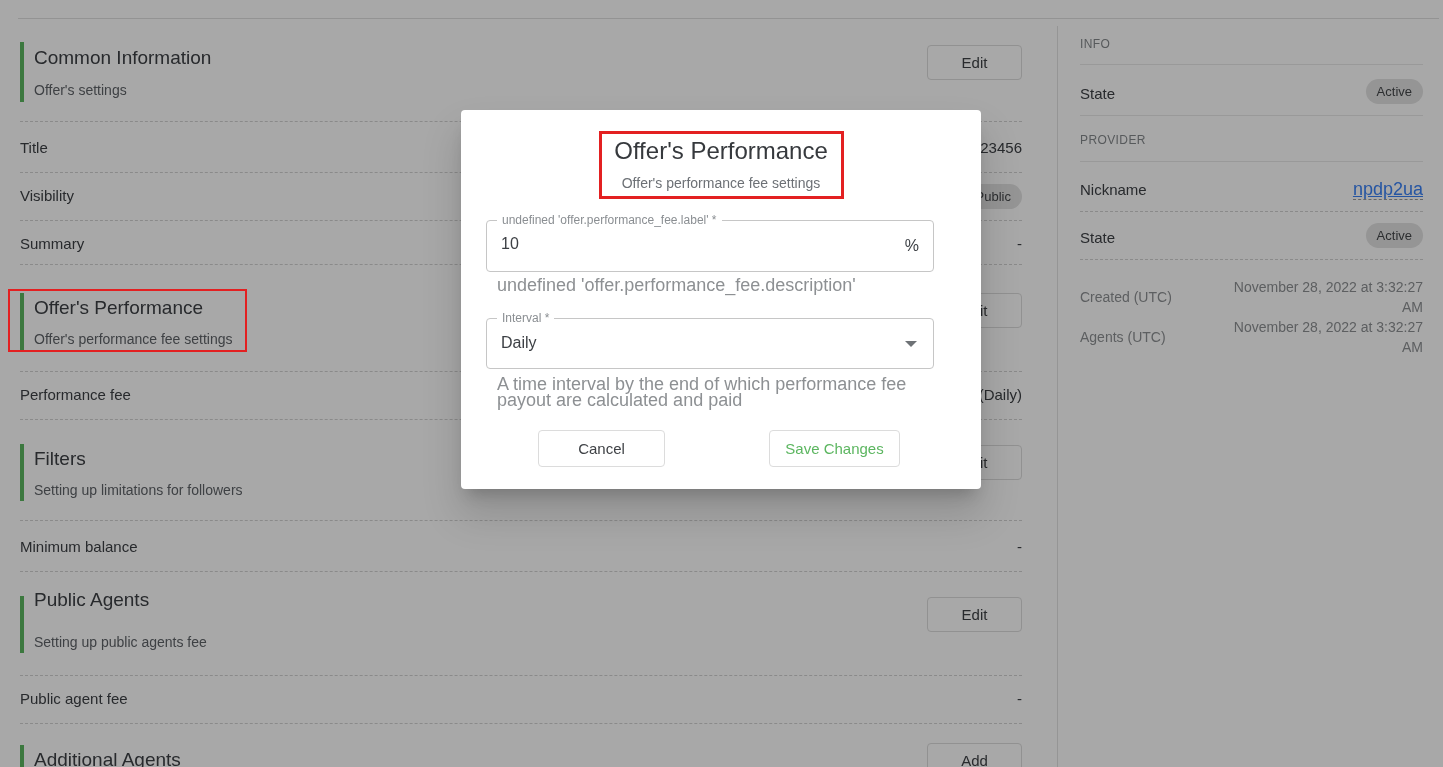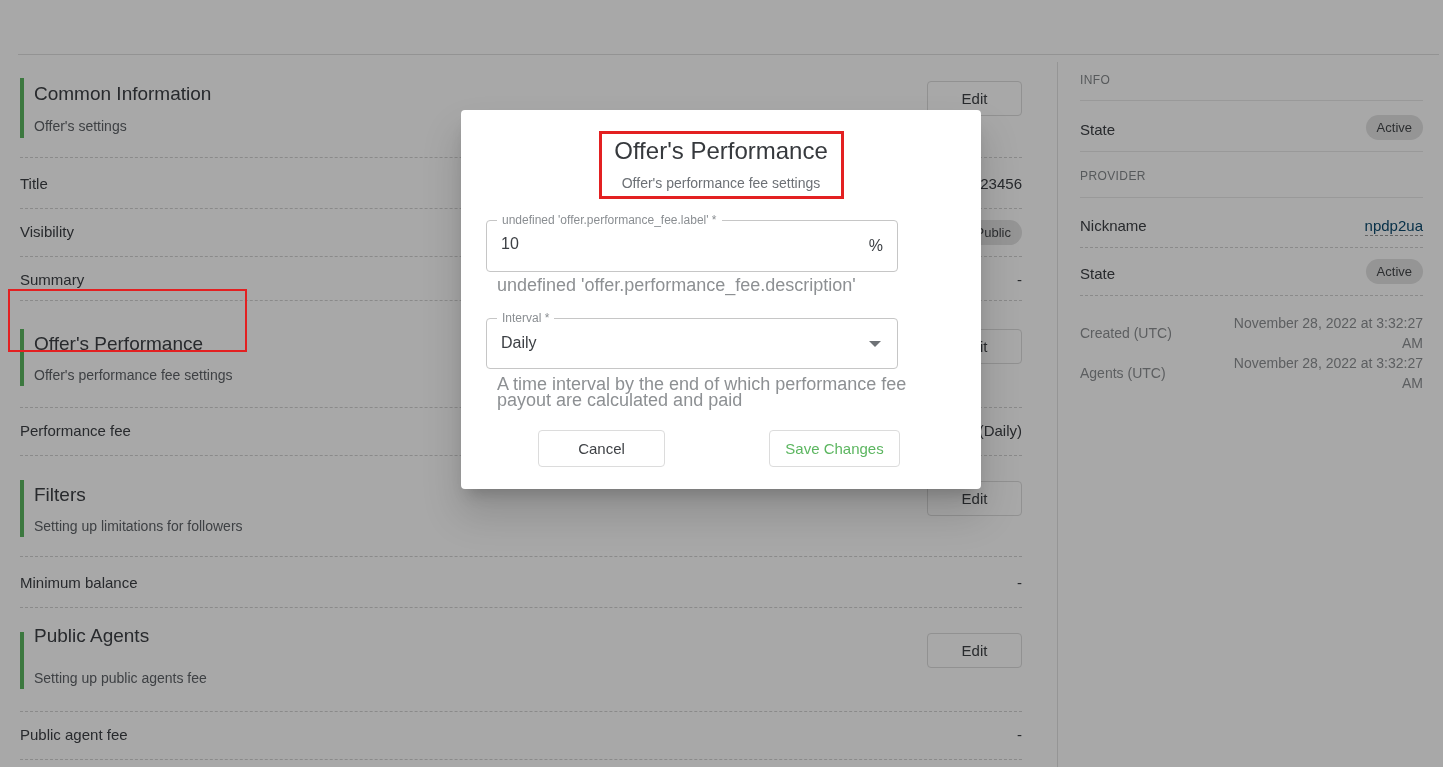--- a/index.html
+++ b/index.html
@@ -10,21 +10,21 @@
     --muted:#8d9093;
     --border:#e0e0e0;
     --dash:#d2d2d2;
   }
   *{margin:0;padding:0;box-sizing:border-box;}
   html,body{background:#fff;}
   body{font-family:"Liberation Sans", sans-serif;}
   .screen{position:relative;width:1443px;height:767px;overflow:hidden;background:#fff;}
 
   
-  .content{position:absolute;inset:0;z-index:1;margin-top:36px;}
+  .content{position:absolute;inset:0;z-index:1;}
   .top-divider{position:absolute;left:18px;top:18px;width:1421px;height:0;border-top:1px solid var(--border);}
   .v-divider{position:absolute;left:1057px;top:26px;width:1px;height:741px;background:#e3e3e3;}
 
   
   .sec-bar{position:absolute;width:4px;background:var(--accent);}
   .sec-title{position:absolute;left:34px;font-size:19px;color:var(--text);line-height:24px;white-space:nowrap;}
   .sec-sub{position:absolute;left:34px;font-size:14px;color:var(--text2);line-height:18px;white-space:nowrap;}
   .btn{position:absolute;display:flex;align-items:center;justify-content:center;
        background:#fff;border:1px solid #dcdcdc;border-radius:4px;font-size:15px;color:#3f4246;
        font-family:"Liberation Sans", sans-serif;cursor:pointer;}
@@ -36,31 +36,31 @@
         padding:4px 11px;line-height:17px;white-space:nowrap;}
   .row-pill{right:421px;}
 
   
   .sb-header{position:absolute;left:1080px;font-size:12px;color:#85898c;letter-spacing:.4px;line-height:14px;}
   .sb-div{position:absolute;left:1080px;width:343px;height:0;border-top:1px solid #e8e8e8;}
   .sb-div.dashed{border-top-style:dashed;border-top-color:var(--dash);}
   .sb-label{position:absolute;left:1080px;font-size:15px;color:var(--text);line-height:20px;white-space:nowrap;}
   .sb-label.muted{font-size:14px;color:var(--muted);}
   .sb-pill{right:20px;}
-  .sb-link{position:absolute;right:20px;font-size:15px;color:#0c4a6e;line-height:19px;
-           border-bottom:1px dashed #9a9a9a;white-space:nowrap;cursor:pointer;}
+  .sb-link{position:absolute;right:20px;font-size:18px;color:#3b82f6;line-height:19px;
+           border-bottom:1px dashed #9a9a9a;white-space:nowrap;cursor:pointer;text-decoration:underline;}
   .sb-date{position:absolute;right:20px;width:210px;font-size:14px;color:var(--muted);line-height:20px;text-align:right;}
 
   
   .overlay{position:absolute;inset:0;background:rgba(0,0,0,0.34);z-index:10;}
   .modal{position:absolute;left:461px;top:110px;width:520px;height:379px;background:#fff;border-radius:4px;
          z-index:20;box-shadow:0 11px 15px -7px rgba(0,0,0,.2),0 24px 38px 3px rgba(0,0,0,.14);}
   .m-title{position:absolute;top:26px;left:0;width:100%;text-align:center;font-size:24px;color:#36393d;line-height:30px;}
   .m-sub{position:absolute;top:64px;left:0;width:100%;text-align:center;font-size:14px;color:#6c7075;line-height:18px;}
-  .field{position:absolute;left:25px;width:412px;border:1px solid #c6c6c6;border-radius:4px;background:#fff;}
+  .field{position:absolute;left:25px;width:448px;border:1px solid #c6c6c6;border-radius:4px;background:#fff;}
   .field-label{position:absolute;top:-9px;left:10px;background:#fff;padding:0 5px;font-size:12px;color:#8a8e92;line-height:16px;white-space:nowrap;}
   .field-input{position:absolute;left:14px;top:14px;width:390px;border:none;outline:none;font-size:16px;color:var(--text);
                font-family:"Liberation Sans", sans-serif;background:transparent;}
   .field-suffix{position:absolute;right:14px;top:16px;font-size:16px;color:var(--text);}
   .field-value{position:absolute;left:14px;top:15px;font-size:16px;color:var(--text);}
   .caret{position:absolute;right:16px;top:22px;width:0;height:0;border-left:6px solid transparent;
          border-right:6px solid transparent;border-top:6px solid #6e7276;}
   .helper{position:absolute;left:36px;font-size:18px;color:var(--muted);line-height:16px;}
   .m-btn{height:37px;font-size:15px;}
   .m-btn.save{color:var(--accent);}

